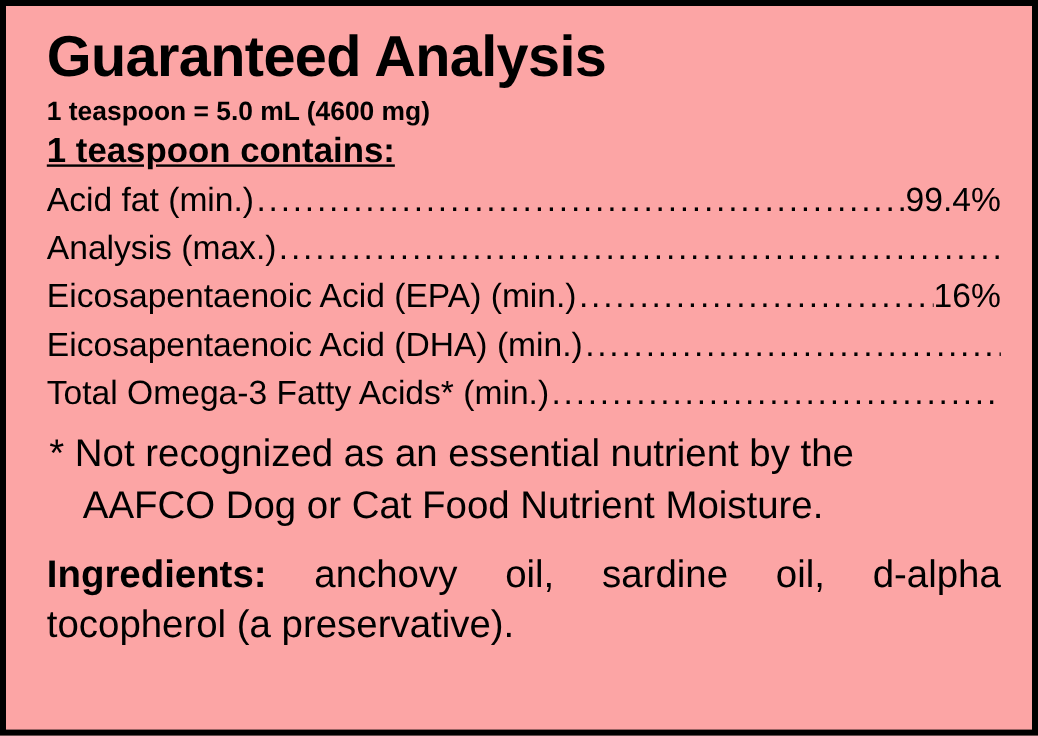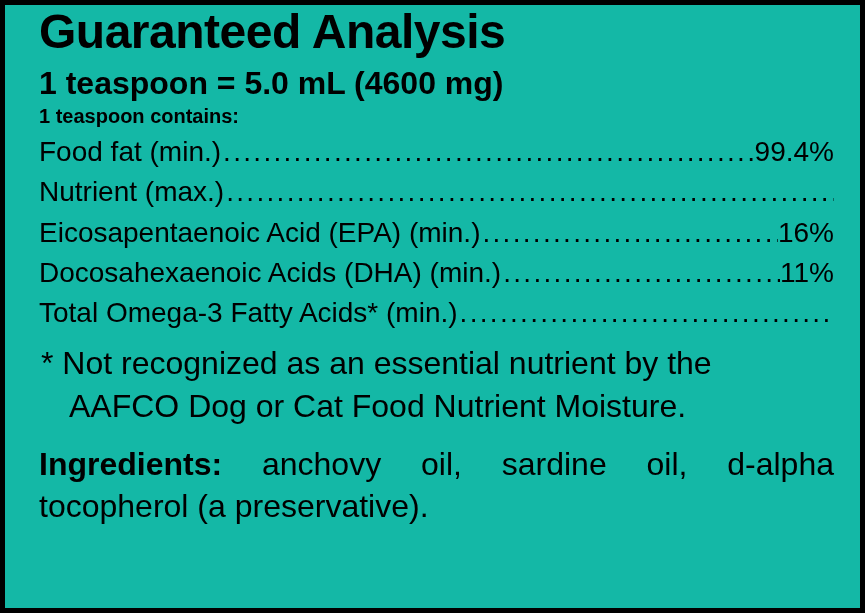--- a/index.html
+++ b/index.html
@@ -12,43 +12,44 @@
     height: 613px;
     font-family: "Liberation Sans", sans-serif;
     color: #000000;
     overflow: hidden;
   }
   #panel {
     box-sizing: border-box;
     width: 865px;
     height: 613px;
     border: 5px solid #000000;
-    background: #14b8a6;
-    padding: 0 26px 10px 30px;
+    background: #fca5a5;
+    padding: 16px 26px 10px 30px;
     position: relative;
   }
   .title {
     font-size: 48px;
     font-weight: bold;
     letter-spacing: -0.5px;
     line-height: 1.05;
     margin: 2px 0 6px 4px;
   }
   .serving-line {
-    font-size: 32px;
+    font-size: 22px;
     font-weight: bold;
     line-height: 1.28;
     margin-left: 4px;
   }
   .contains-line {
-    font-size: 20px;
+    font-size: 29px;
     font-weight: bold;
     line-height: 1.28;
     margin-left: 4px;
     margin-bottom: 2px;
+    text-decoration: underline;
   }
   .nutrient-list {
     margin: 0;
     padding: 0;
     list-style: none;
   }
   .nutrient-row {
     display: flex;
     align-items: flex-end;
     font-size: 28px;
@@ -97,37 +98,36 @@
 
 <div id="panel">
 
   <div class="title">Guaranteed Analysis</div>
 
   <div class="serving-line">1 teaspoon = 5.0 mL (4600 mg)</div>
   <div class="contains-line">1 teaspoon contains:</div>
 
   <ul class="nutrient-list">
     <li class="nutrient-row">
-      <span class="nutrient-name">Food fat (min.)</span>
+      <span class="nutrient-name">Acid fat (min.)</span>
       <span class="leaders">............................................................................</span>
       <span class="nutrient-value">99.4%</span>
     </li>
     <li class="nutrient-row">
-      <span class="nutrient-name">Nutrient (max.)</span>
+      <span class="nutrient-name">Analysis (max.)</span>
       <span class="leaders">............................................................................</span>
     </li>
     <li class="nutrient-row">
       <span class="nutrient-name">Eicosapentaenoic Acid (EPA) (min.)</span>
       <span class="leaders">............................................................................</span>
       <span class="nutrient-value">16%</span>
     </li>
     <li class="nutrient-row">
-      <span class="nutrient-name">Docosahexaenoic Acids (DHA) (min.)</span>
+      <span class="nutrient-name">Eicosapentaenoic Acid (DHA) (min.)</span>
       <span class="leaders">............................................................................</span>
-      <span class="nutrient-value">11%</span>
     </li>
     <li class="nutrient-row">
       <span class="nutrient-name">Total Omega-3 Fatty Acids* (min.)</span>
       <span class="leaders">............................................................................</span>
     </li>
   </ul>
 
   <div class="footnote">
     <span>* Not recognized as an essential nutrient by the</span>
     <span class="indent">AAFCO Dog or Cat Food Nutrient Moisture.</span>

